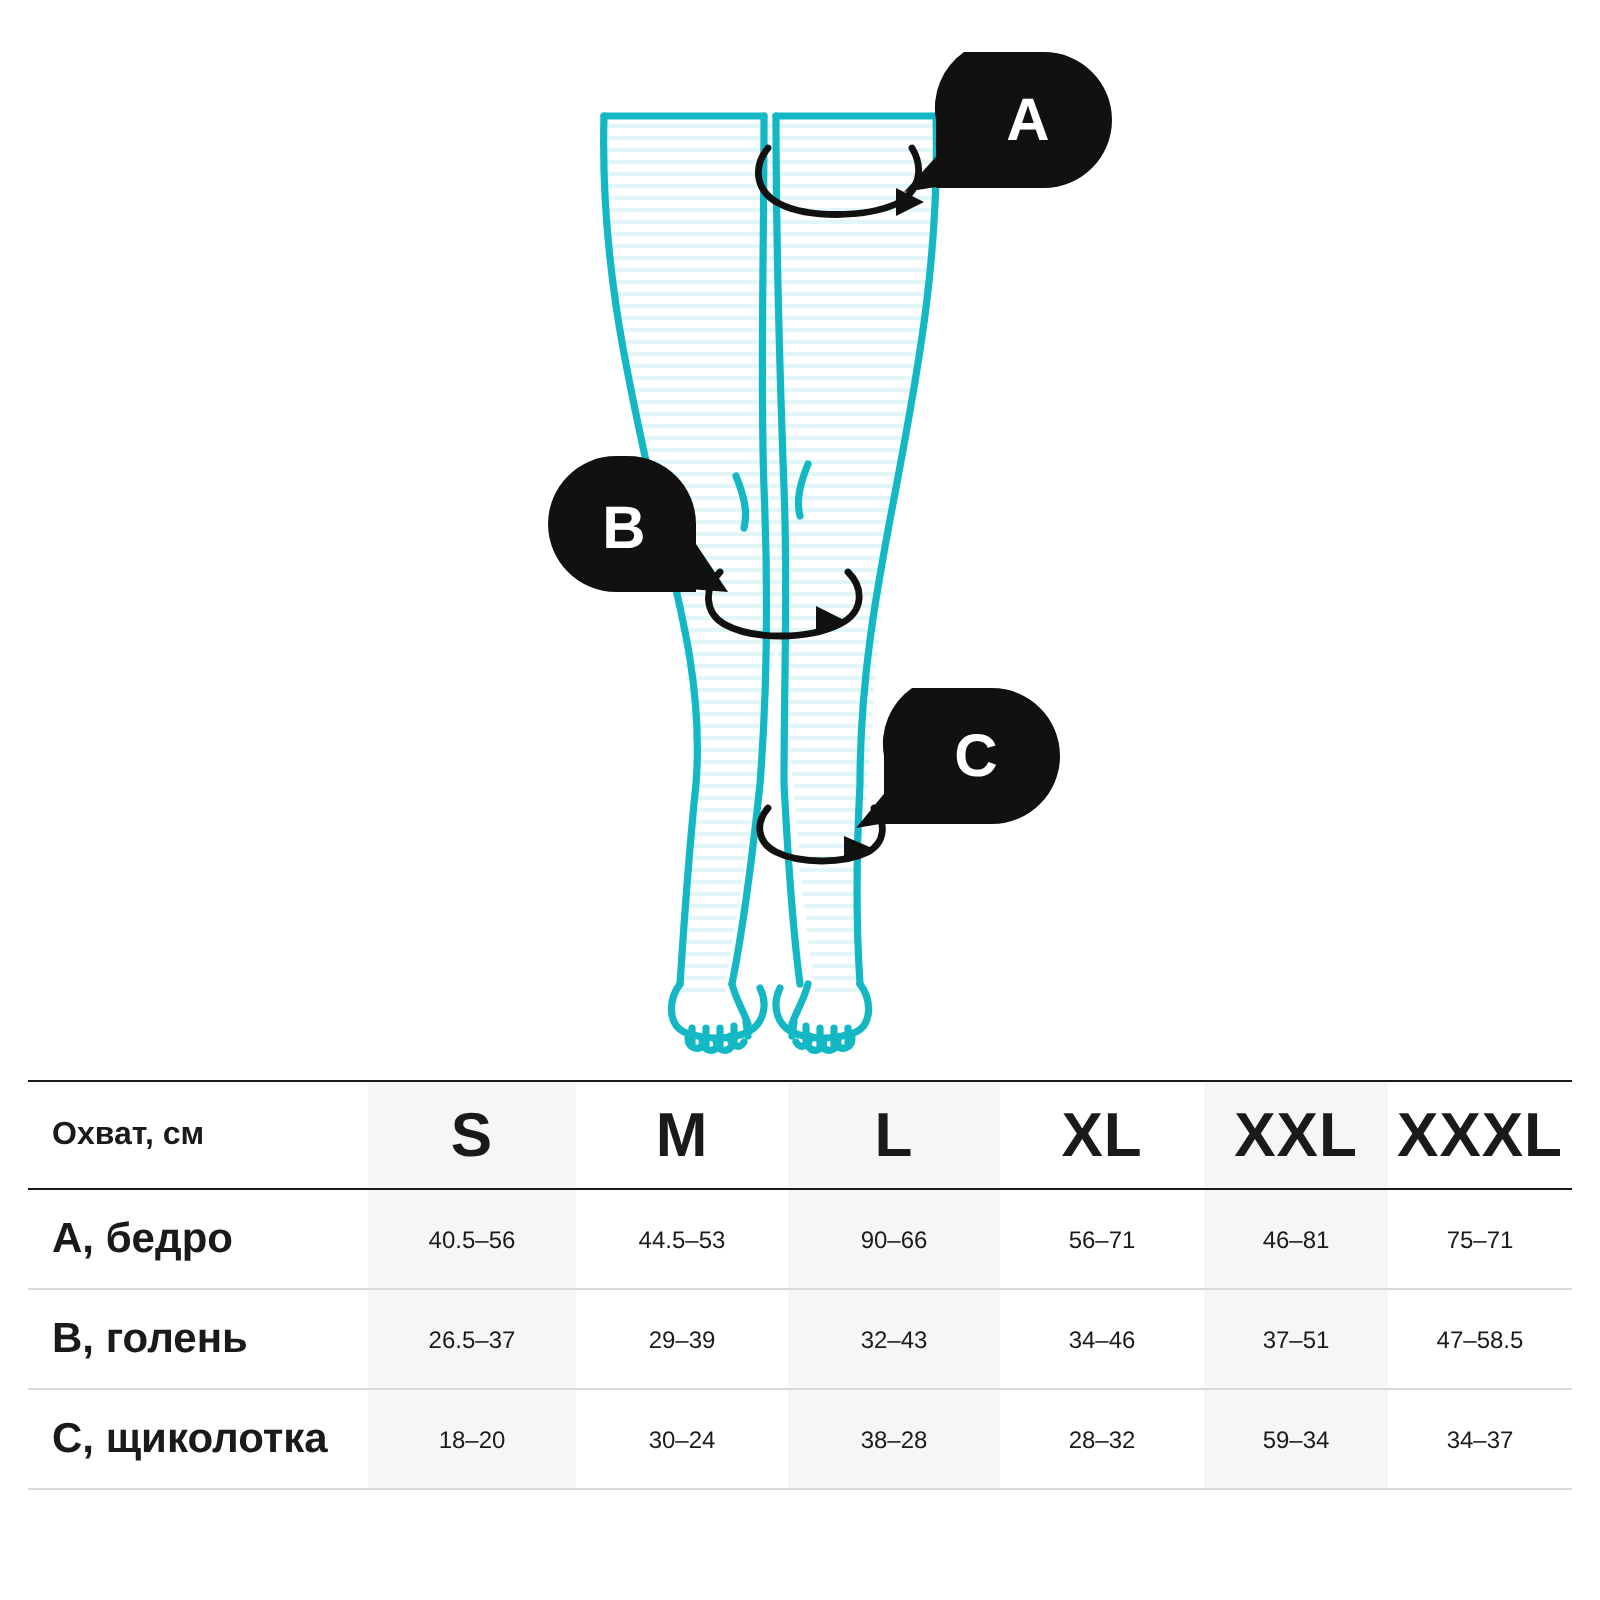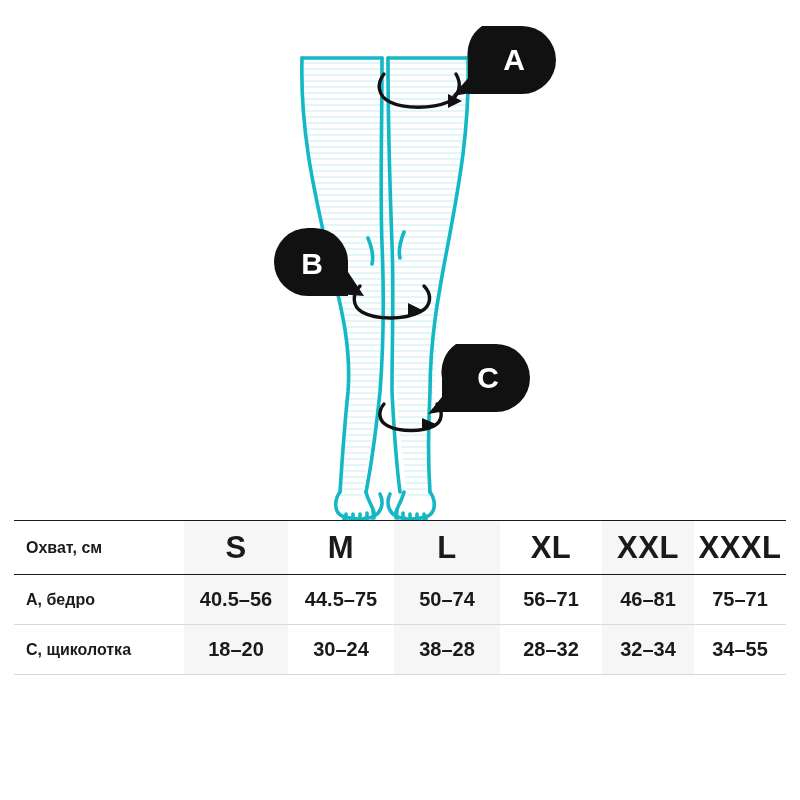--- a/index.html
+++ b/index.html
@@ -31,38 +31,38 @@
   }
   .callout-letter {
     font-family: "Liberation Sans", sans-serif;
     font-weight: bold;
     font-size: 30px;
     fill: #ffffff;
   }
   .table-wrap {
     position: absolute;
     left: 14px;
-    top: 520px;
+    top: 540px;
     width: 772px;
   }
   table.size-table {
     border-collapse: collapse;
     width: 772px;
     table-layout: fixed;
   }
   table.size-table td,
   table.size-table th {
     border-top: 1px solid #d9d9d9;
     border-bottom: 1px solid #d9d9d9;
     padding: 0;
     height: 49px;
     text-align: center;
     vertical-align: middle;
-    font-weight: bold;
-    font-size: 20px;
+    font-weight: normal;
+    font-size: 12px;
     color: #1a1a1a;
   }
   table.size-table thead th {
     border-top: 1px solid #1a1a1a;
     border-bottom: 1px solid #1a1a1a;
     height: 53px;
   }
   table.size-table tr.head-row th.head-label {
     font-size: 16px;
     font-weight: bold;
@@ -72,21 +72,21 @@
   }
   table.size-table th.size-col {
     font-size: 31px;
     font-weight: bold;
     letter-spacing: 0.5px;
   }
   table.size-table td.row-label {
     text-align: left;
     padding-left: 12px;
     font-weight: bold;
-    font-size: 16px;
+    font-size: 21px;
     background: #ffffff;
   }
   .shaded {
     background: #f6f6f6;
   }
   .plain {
     background: #ffffff;
   }
   col.c-label { width: 170px; }
   col.c-s  { width: 104px; }
@@ -211,32 +211,41 @@
           <th class="size-col shaded">L</th>
           <th class="size-col plain">XL</th>
           <th class="size-col shaded">XXL</th>
           <th class="size-col plain">XXXL</th>
         </tr>
       </thead>
       <tbody>
         <tr>
           <td class="row-label">A, бедро</td>
           <td class="shaded">40.5–56</td>
-          <td class="plain">44.5–75</td>
-          <td class="shaded">50–74</td>
+          <td class="plain">44.5–53</td>
+          <td class="shaded">90–66</td>
           <td class="plain">56–71</td>
           <td class="shaded">46–81</td>
           <td class="plain">75–71</td>
+        </tr>
+        <tr>
+          <td class="row-label">B, голень</td>
+          <td class="shaded">26.5–37</td>
+          <td class="plain">29–39</td>
+          <td class="shaded">32–43</td>
+          <td class="plain">34–46</td>
+          <td class="shaded">37–51</td>
+          <td class="plain">47–58.5</td>
         </tr>
         <tr>
           <td class="row-label">C, щиколотка</td>
           <td class="shaded">18–20</td>
           <td class="plain">30–24</td>
           <td class="shaded">38–28</td>
           <td class="plain">28–32</td>
-          <td class="shaded">32–34</td>
-          <td class="plain">34–55</td>
+          <td class="shaded">59–34</td>
+          <td class="plain">34–37</td>
         </tr>
       </tbody>
     </table>
   </div>
 
 </div>
 
 </body></html>

